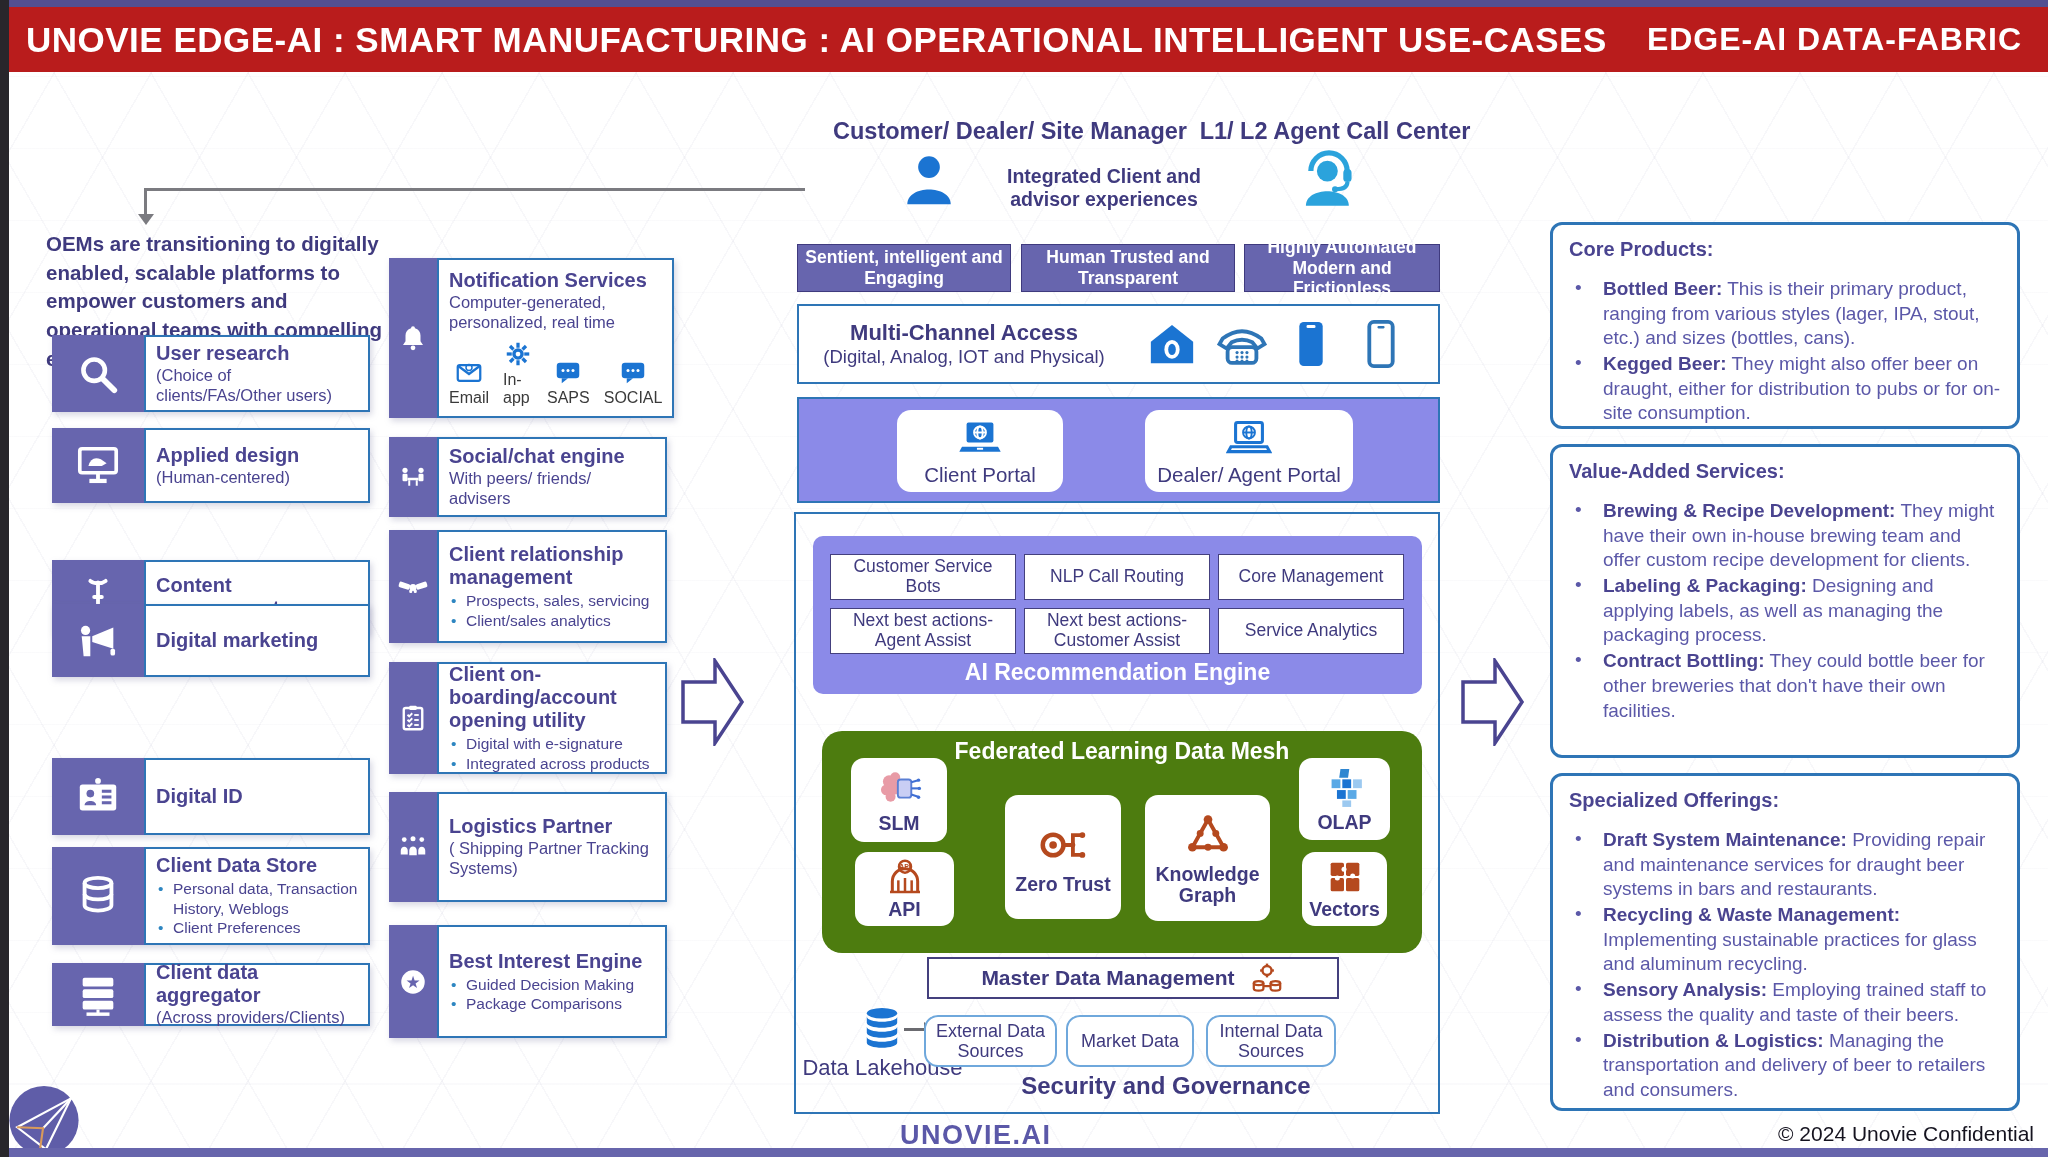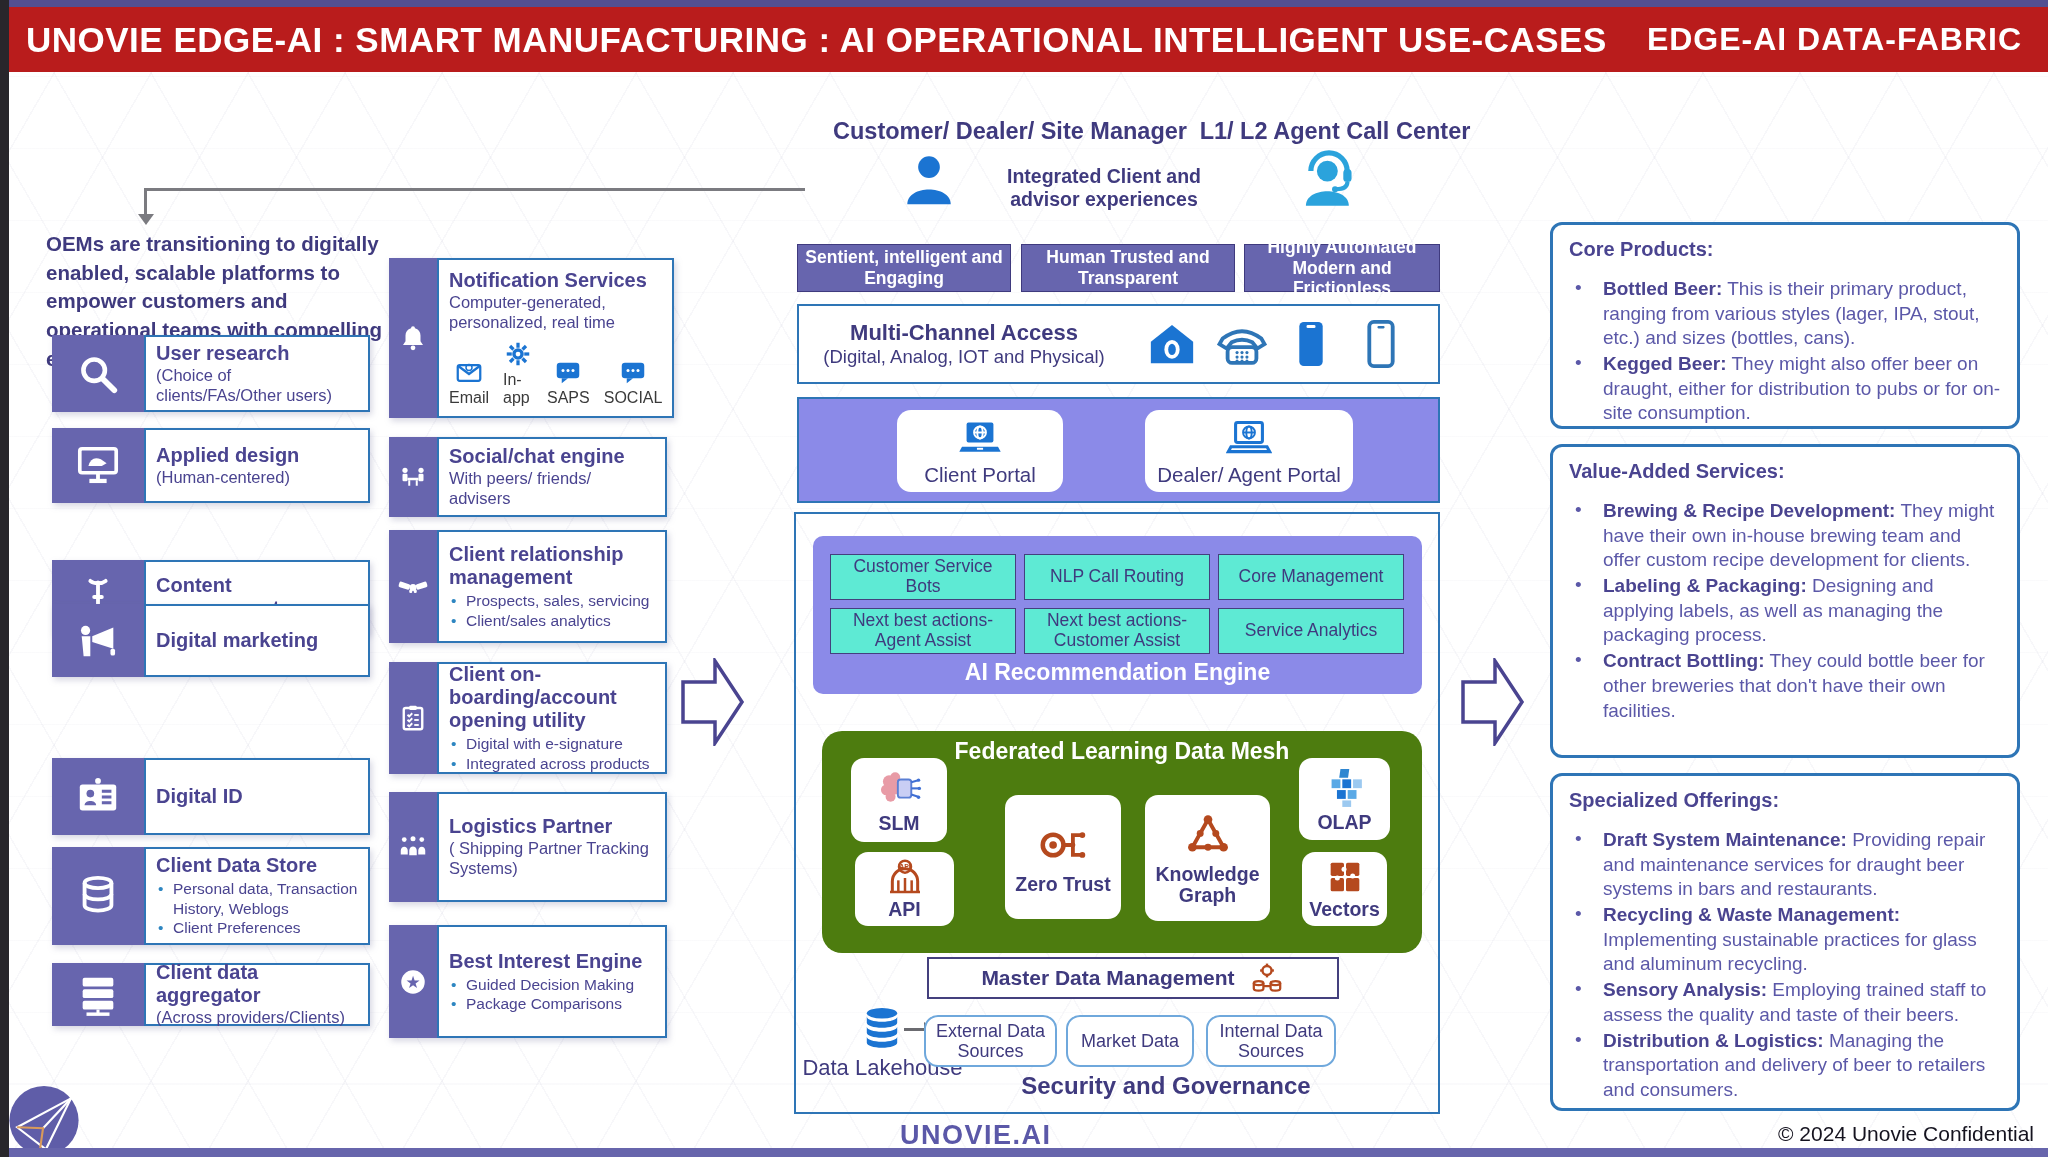--- a/index.html
+++ b/index.html
@@ -69,21 +69,21 @@
 
   .portalband{position:absolute;left:797px;top:397px;width:643px;height:106px;background:#8B8AE8;
       border:2.5px solid #2E75B6;box-sizing:border-box;z-index:2;}
   .portal-card{position:absolute;top:11px;height:82px;background:#fff;border-radius:14px;
       display:flex;flex-direction:column;align-items:center;justify-content:center;color:#1B74D2;}
   .portal-label{color:#3F3A7E;font-size:20.5px;font-weight:500;margin-top:1px;}
 
   .bigbox{position:absolute;left:794px;top:512px;width:646px;height:602px;border:2.5px solid #2E75B6;
       box-sizing:border-box;z-index:2;}
   .aibox{position:absolute;left:17px;top:22px;width:609px;height:158px;background:#8B8AE8;border-radius:10px;}
-  .chip{position:absolute;width:186px;height:46px;background:#5eead4;border:1.5px solid #44407E;
+  .chip{position:absolute;width:186px;height:46px;background:#ffffff;border:1.5px solid #44407E;
       display:flex;align-items:center;justify-content:center;text-align:center;font-size:17.5px;
       color:#3F3A7E;line-height:1.12;box-sizing:border-box;padding:16px 8px;}
   .ai-caption{position:absolute;left:0;bottom:8px;width:100%;text-align:center;color:#fff;
       font-weight:bold;font-size:23px;}
   .meshbox{position:absolute;left:26px;top:217px;width:600px;height:222px;background:#4d7c0f;border-radius:20px;}
   .mesh-title{position:absolute;left:0;top:7px;width:100%;text-align:center;color:#fff;font-weight:bold;font-size:23px;}
   .mesh-node{position:absolute;background:#fff;border-radius:13px;display:flex;flex-direction:column;
       align-items:center;justify-content:center;}
   .mesh-label{color:#3F3A7E;font-size:19.5px;font-weight:600;text-align:center;line-height:1.1;margin-top:2px;}
   .mdmbox{position:absolute;left:131px;top:443px;width:412px;height:42px;background:#fff;

